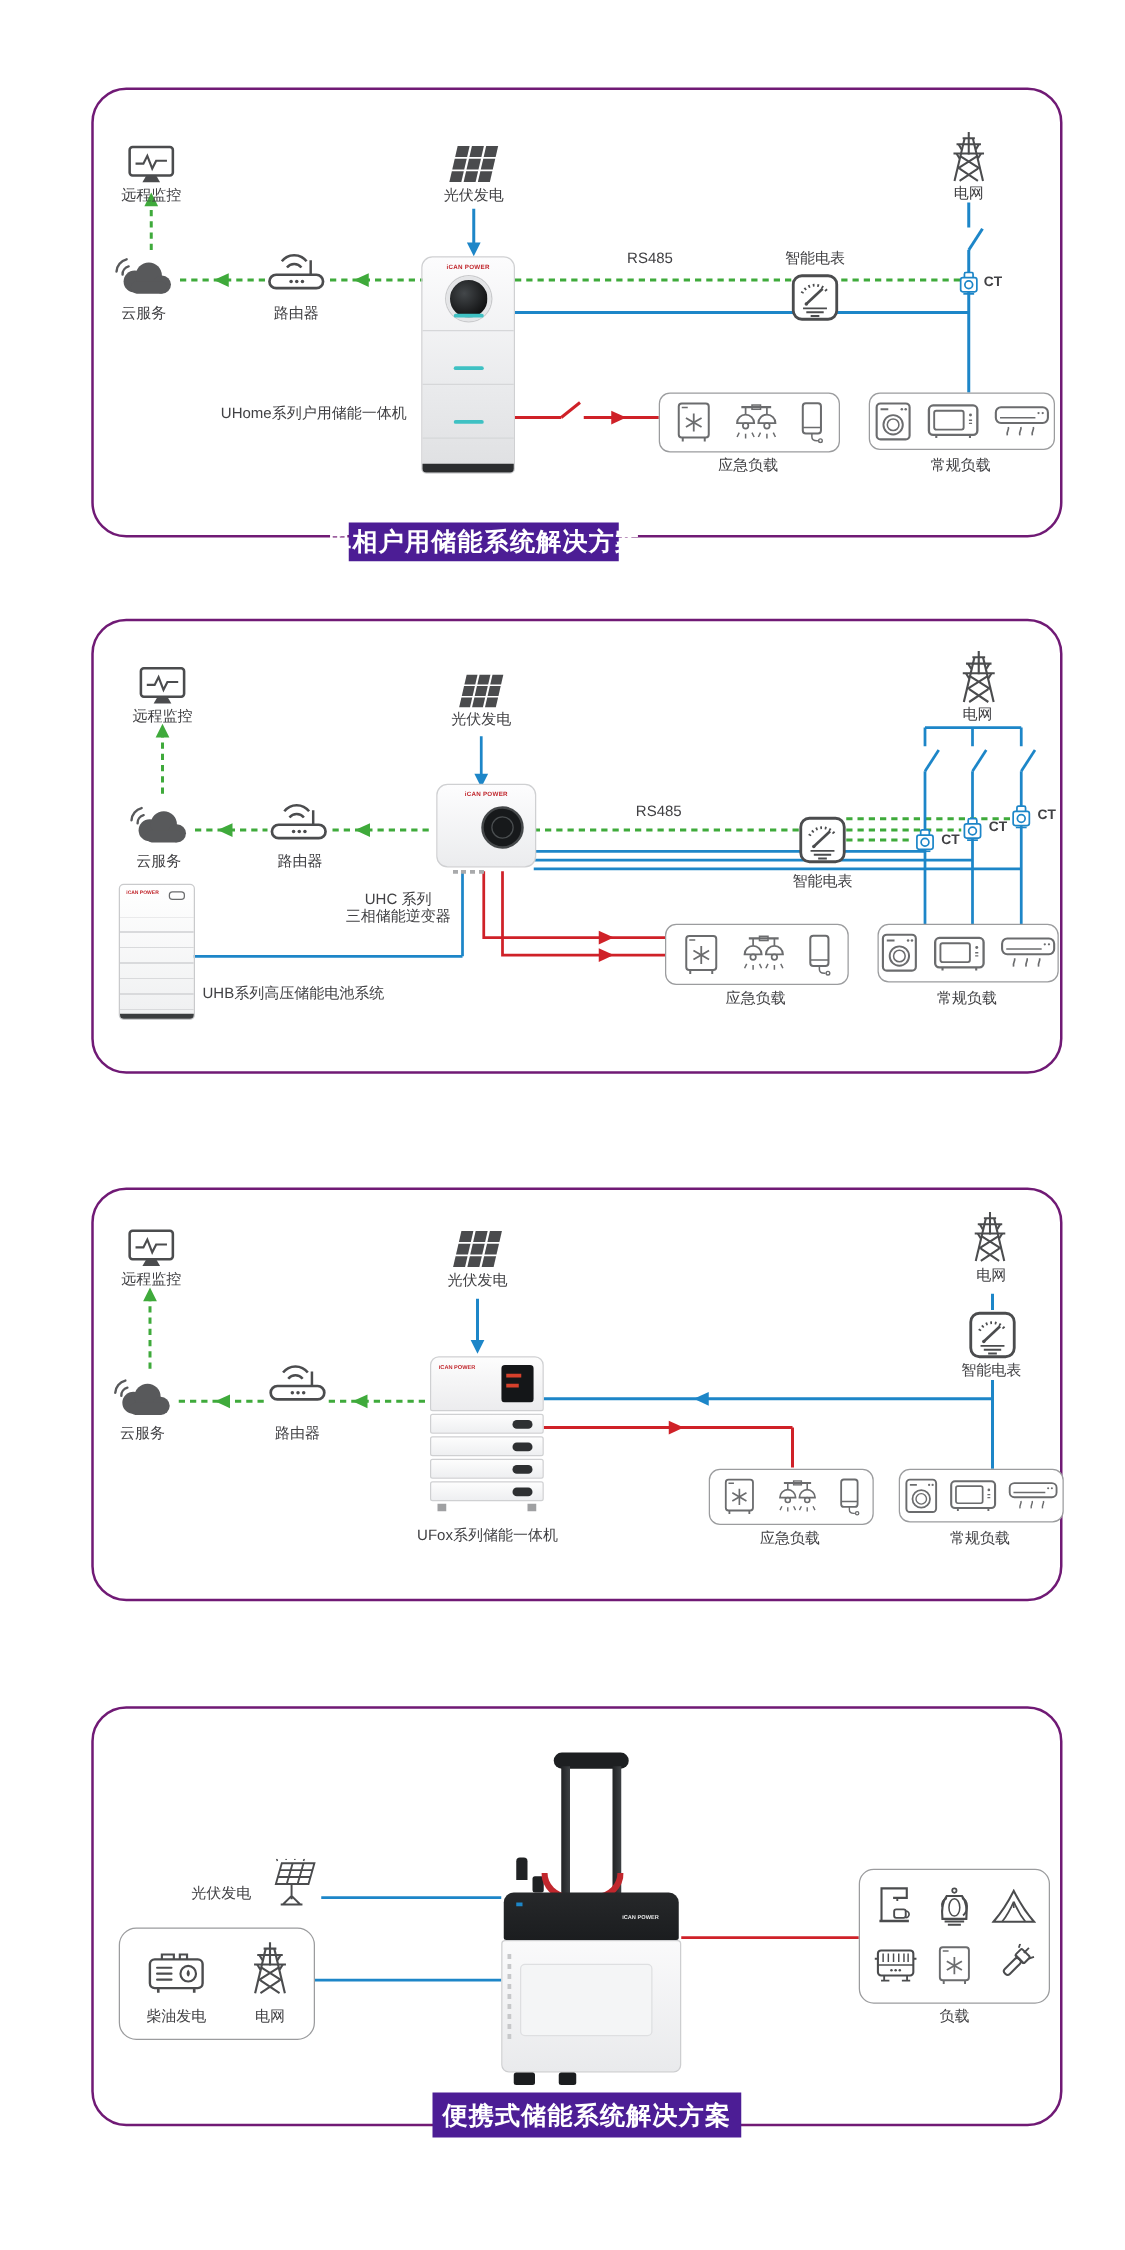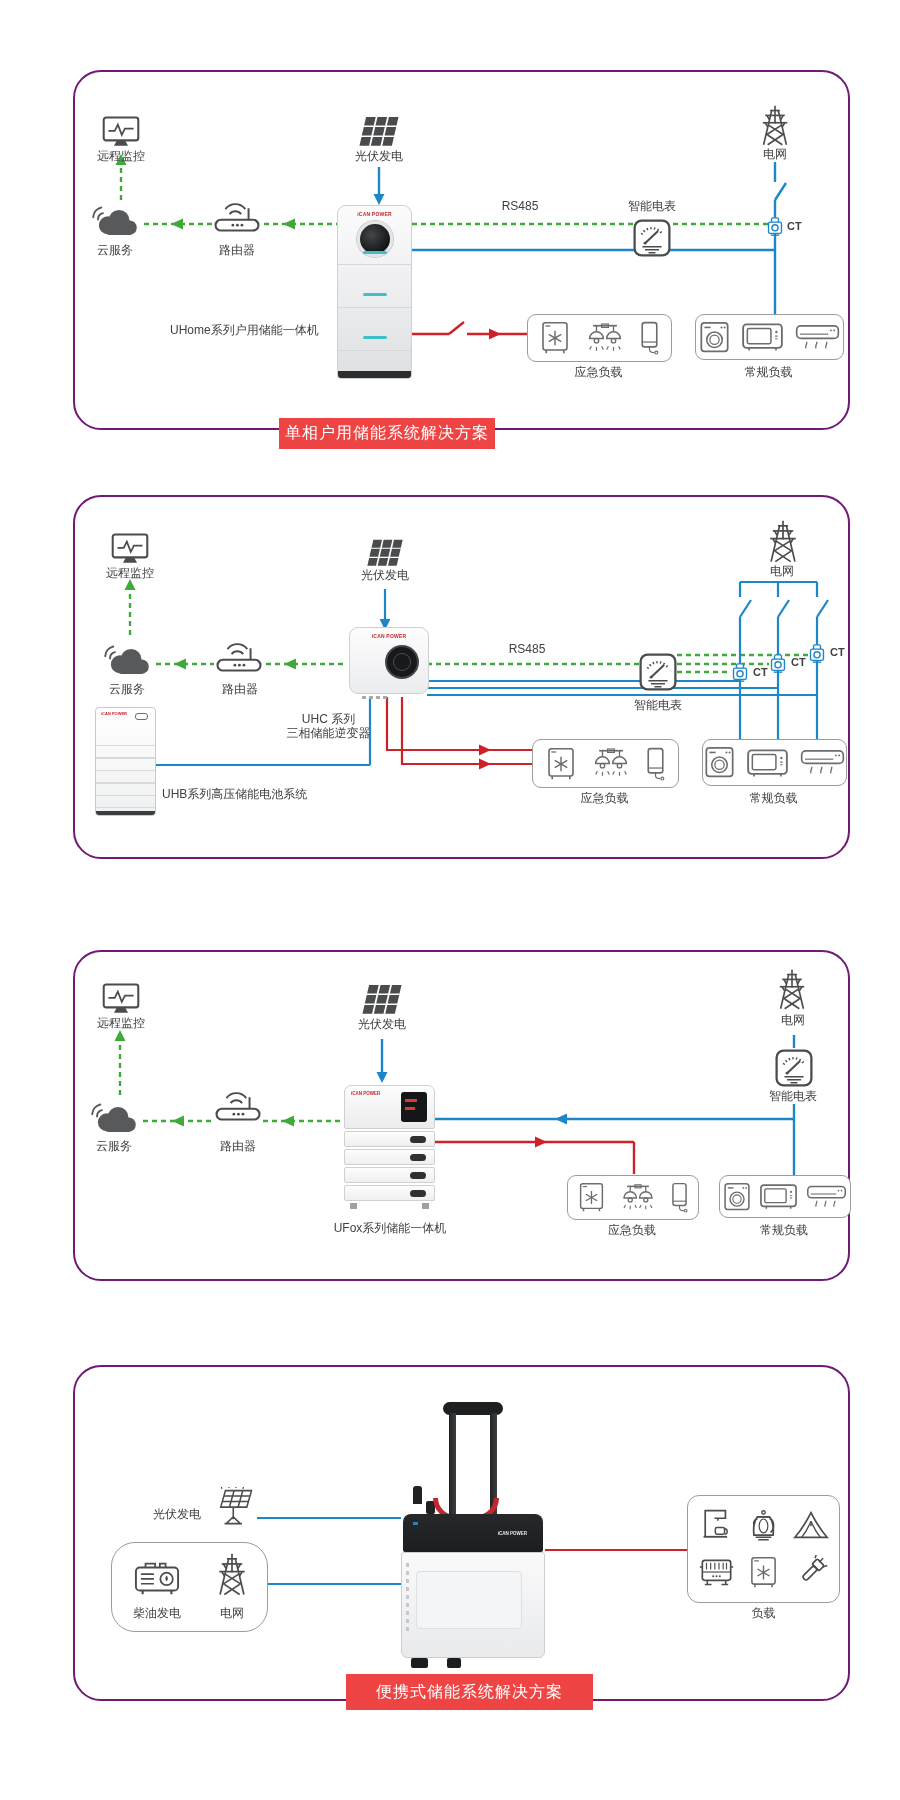--- a/index.html
+++ b/index.html
@@ -4,23 +4,23 @@
 <style>
   html,body{margin:0;padding:0;background:#fff;}
   .stage{position:relative;width:900px;height:1800px;background:#fff;overflow:hidden;
          font-family:"Liberation Sans","DejaVu Sans",sans-serif;}
   .panel{position:absolute;border:2px solid #701a75;border-radius:28px;background:#fff;box-sizing:border-box;}
   .wires{position:absolute;left:0;top:0;z-index:1;}
   .icon{position:absolute;z-index:2;}
   .lbl{position:absolute;z-index:2;font-size:12px;font-weight:500;line-height:1.15;color:#414144;
        text-align:center;white-space:nowrap;}
   .lbl.small{font-size:11px;font-weight:600;}
-  .lbl.left{text-align:left;} .lbl.right{text-align:left;}
-  .banner{position:absolute;z-index:4;background:#ef4444;color:#fff;display:flex;align-items:center;
-          justify-content:center;font-size:16px;font-weight:400;letter-spacing:1px;white-space:nowrap;}
+  .lbl.left{text-align:left;} .lbl.right{text-align:center;}
+  .banner{position:absolute;z-index:4;background:#4c1d95;color:#fff;display:flex;align-items:center;
+          justify-content:center;font-size:20px;font-weight:700;letter-spacing:1px;white-space:nowrap;}
   .lbox{position:absolute;z-index:2;border:1.4px solid #9b9c9e;border-radius:9px;background:#fff;
         display:flex;align-items:center;justify-content:center;gap:11px;}
   .brandtag{position:absolute;left:0;right:0;top:5px;text-align:center;font-size:5px;font-weight:700;
             color:#c1272d;letter-spacing:.2px;z-index:3;}
   
   .dev-uhome{position:absolute;z-index:2;background:linear-gradient(180deg,#fcfcfd,#e9eaec 62%,#dfe0e2);
              border:1px solid #cfd0d2;border-radius:9px 9px 4px 4px;}
   .cam{position:absolute;top:15px;left:50%;transform:translateX(-50%);width:30px;height:30px;border-radius:50%;
        background:radial-gradient(circle at 38% 36%,#43474a,#121314 72%);border:3px solid #e4e5e7;
        box-shadow:0 0 0 1px #c9cacc;}
@@ -428,21 +428,21 @@
     <svg class="icon" style="left:291px;top:42px;width:38px;height:28px">
         <use href="#sym-pv"></use>
       </svg>
     <div class="lbl" style="left:272px;top:72px;width:76px">光伏发电</div>
 
     <div class="dev-uhc" style="left:274px;top:130px;width:78px;height:65px">
       <div class="brandtag">iCAN POWER</div>
       <div class="uhc-screen"></div>
       <div class="uhc-vents"></div>
     </div>
-    <div class="lbl" style="left:196px;top:216px;width:115px">
+    <div class="lbl" style="left:186px;top:216px;width:115px">
       <span>UHC 系列</span><br>
       <span>三相储能逆变器</span>
     </div>
 
     <div class="dev-uhb" style="left:20px;top:210px;width:59px;height:107px">
       <span class="uhb-logo">iCAN POWER</span>
       <div class="uhb-handle"></div>
         <div class="uhb-cells"></div>
         <div class="uhb-base"></div>
     </div>
@@ -614,21 +614,21 @@
       <g stroke="#cf2128" stroke-width="2.2" fill="none">
           <path d="M470,183 H612"></path>
         </g>
     </svg>
 
     <div class="lbl" style="left:66px;top:141px;width:72px">光伏发电</div>
     <svg class="icon" style="left:140px;top:120px;width:40px;height:42px">
         <use href="#sym-pv-stand"></use>
       </svg>
 
-    <div class="lbox" style="left:36px;top:175px;width:155px;height:88px;border-radius:24px;gap:0">
+    <div class="lbox" style="left:20px;top:175px;width:155px;height:88px;border-radius:14px;gap:0">
       <svg class="icon" style="left:22px;top:14px;width:46px;height:42px">
           <use href="#sym-generator"></use>
         </svg>
       <svg class="icon" style="left:103px;top:8px;width:34px;height:48px">
           <use href="#sym-tower"></use>
         </svg>
       <div class="lbl" style="left:5px;top:64px;width:80px">柴油发电</div>
       <div class="lbl" style="left:95px;top:64px;width:50px">电网</div>
     </div>
 

